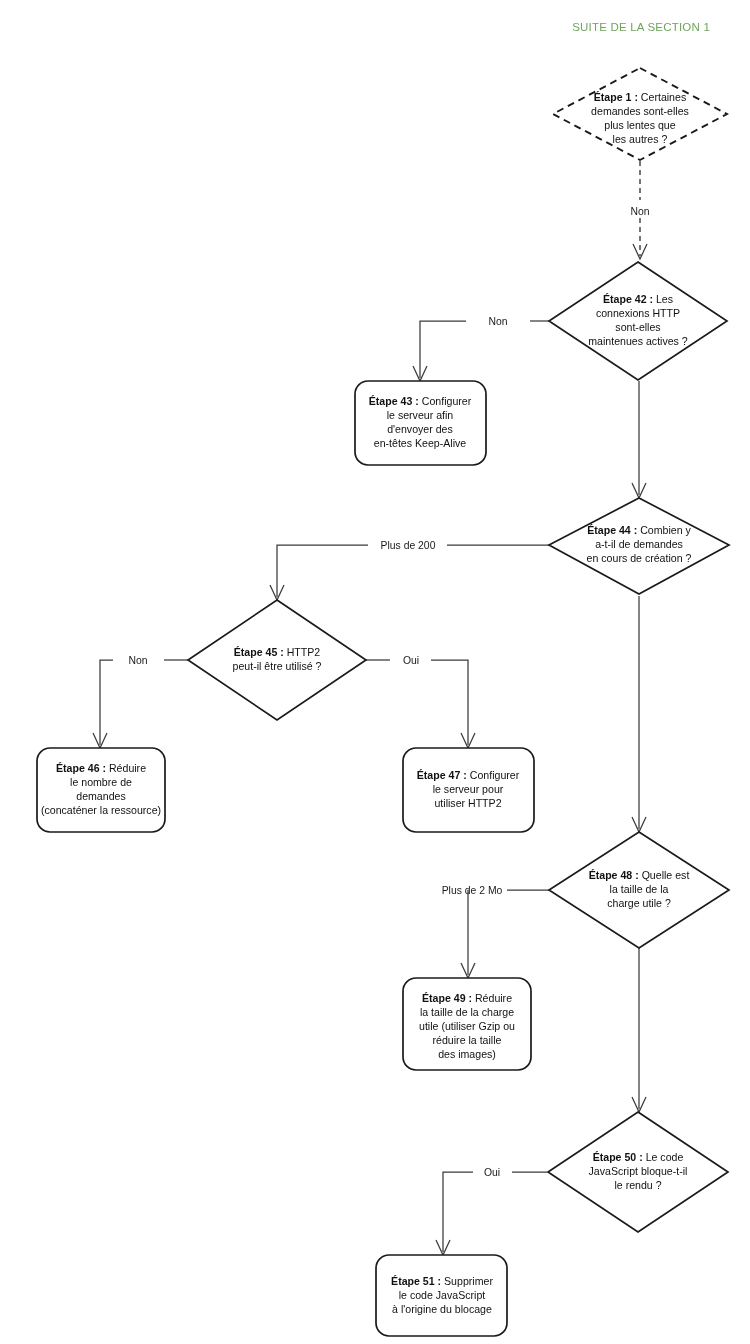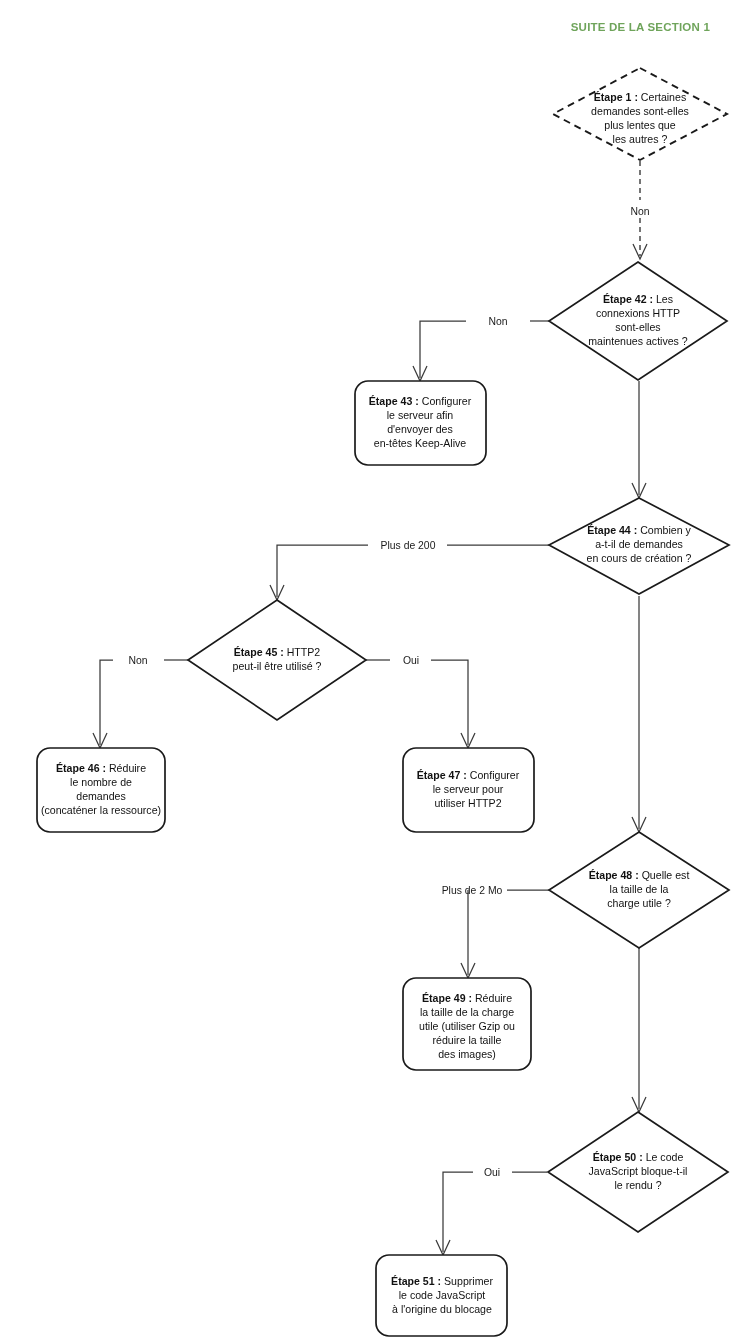--- a/index.html
+++ b/index.html
@@ -19,21 +19,21 @@
     top: 0; left: 0;
     width: 750px;
     height: 1344px;
   }
   .section-title {
     position: absolute;
     right: 40px;
     top: 21px;
     font-family: "Liberation Sans", sans-serif;
     font-size: 11.5px;
-    font-weight: bold;
+    font-weight: normal;
     letter-spacing: 0.2px;
     color: #6fa45b;
     white-space: nowrap;
   }
   svg { display: block; }
   .shape-stroke {
     fill: #ffffff;
     stroke: #1a1a1a;
     stroke-width: 1.7;
   }

